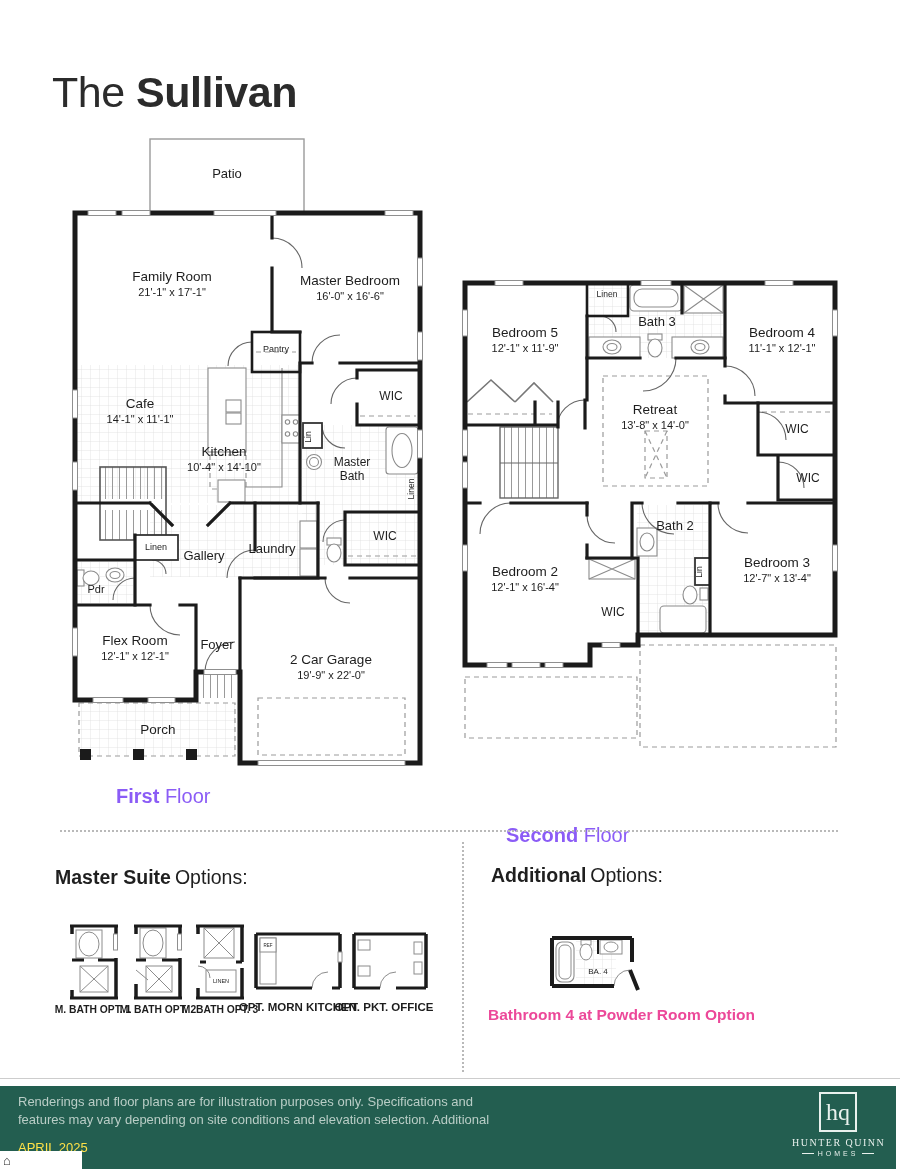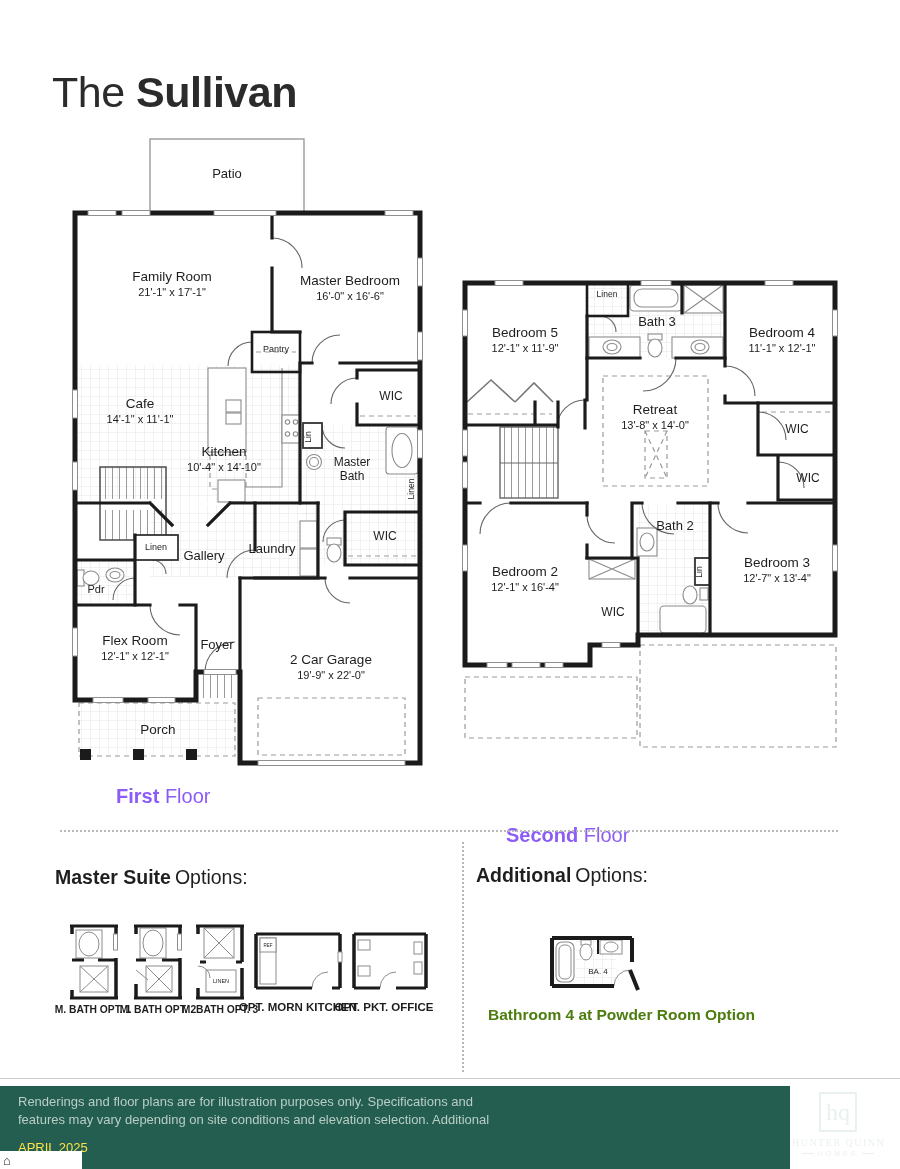--- a/index.html
+++ b/index.html
@@ -21,23 +21,23 @@
   .sec-title{font-size:19.5px;color:#1f1f1f;}
   .sec-title b{font-weight:800;margin-right:4px;}
   .hr-dot{left:60px;top:830px;width:778px;border-top:2px dotted #b9b9b9;height:0;}
   .vr-dot{left:462px;top:842px;height:230px;border-left:2px dotted #b9b9b9;width:0;}
   .hairline{left:0;top:1078px;width:900px;border-top:1px solid #cdcdcd;height:0;}
   
   svg text{font-family:"Liberation Sans",sans-serif;fill:#1d1d1d;text-anchor:middle;}
   .t14{font-size:13.5px}.t11{font-size:11px}.t12{font-size:12px}.t13{font-size:13px}
   .t9{font-size:9px}.t85{font-size:8.5px}.t8{font-size:8px}.t55{font-size:5.5px}.t45{font-size:4.5px}
   .cap{font-size:10.3px;font-weight:bold}.cap2{font-size:11.5px;font-weight:bold}
-  .ba4cap{left:488px;top:1006px;font-size:15.5px;font-weight:600;color:#4d7c0f;text-align:right;}
+  .ba4cap{left:488px;top:1006px;font-size:15.5px;font-weight:600;color:#ec4899;text-align:right;}
   
-  .footer{left:0;top:1086px;width:790px;height:83px;background:#235e50;}
+  .footer{left:0;top:1086px;width:896px;height:83px;background:#235e50;}
   .disc{position:absolute;left:18px;top:7px;font-size:13px;line-height:17.5px;color:#b9cdc6;}
   .fdate{position:absolute;left:18px;top:54px;font-size:13px;color:#fde047;}
   .mls{position:absolute;left:0;top:65px;width:82px;height:18px;background:#fff;
        display:flex;align-items:center;gap:2px;padding-left:3px;box-sizing:border-box;}
   .mls .house{font-size:13px;color:#2b2b2b;line-height:1;}
   .mls .mtxt{font-size:10px;font-weight:700;color:#15213f;margin-top:38px;}
   .hq{position:absolute;left:792px;top:6px;width:92px;text-align:center;color:#e9f1ed;}
   .hq-box{width:34px;height:36px;border:2px solid #e9f1ed;margin:0 auto;
           font-family:"Liberation Serif",serif;font-size:24px;line-height:36px;}
   .hq-name{margin-top:5px;font-family:"Liberation Serif",serif;font-size:10px;letter-spacing:1.5px;white-space:nowrap;}
@@ -391,21 +391,21 @@
     <b>Second</b>
     <span>Floor</span>
   </div>
 
   <div class="abs hr-dot"></div>
   <div class="abs vr-dot"></div>
 
   <div class="abs sec-title" style="left:55px;top:866px">
     <b>Master Suite</b><span>Options:</span>
   </div>
-  <div class="abs sec-title" style="left:476px;top:864px">
+  <div class="abs sec-title" style="left:491px;top:864px">
     <b>Additional</b><span>Options:</span>
   </div>
   <div class="abs ba4cap">Bathroom 4 at Powder Room Option</div>
 
   <div class="abs hairline"></div>
   <div class="abs footer">
     <div class="disc">
       <div>Renderings and floor plans are for illustration purposes only. Specifications and</div>
       <div>features may vary depending on site conditions and elevation selection. Additional</div>
     </div>

